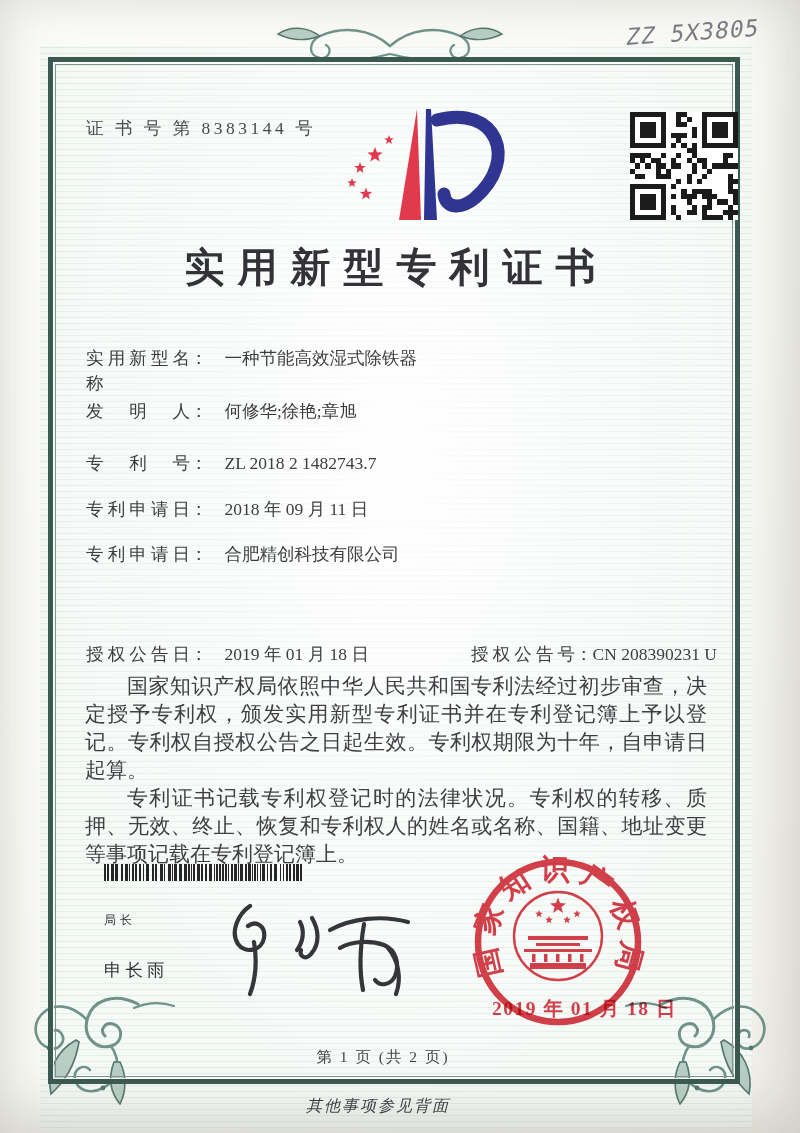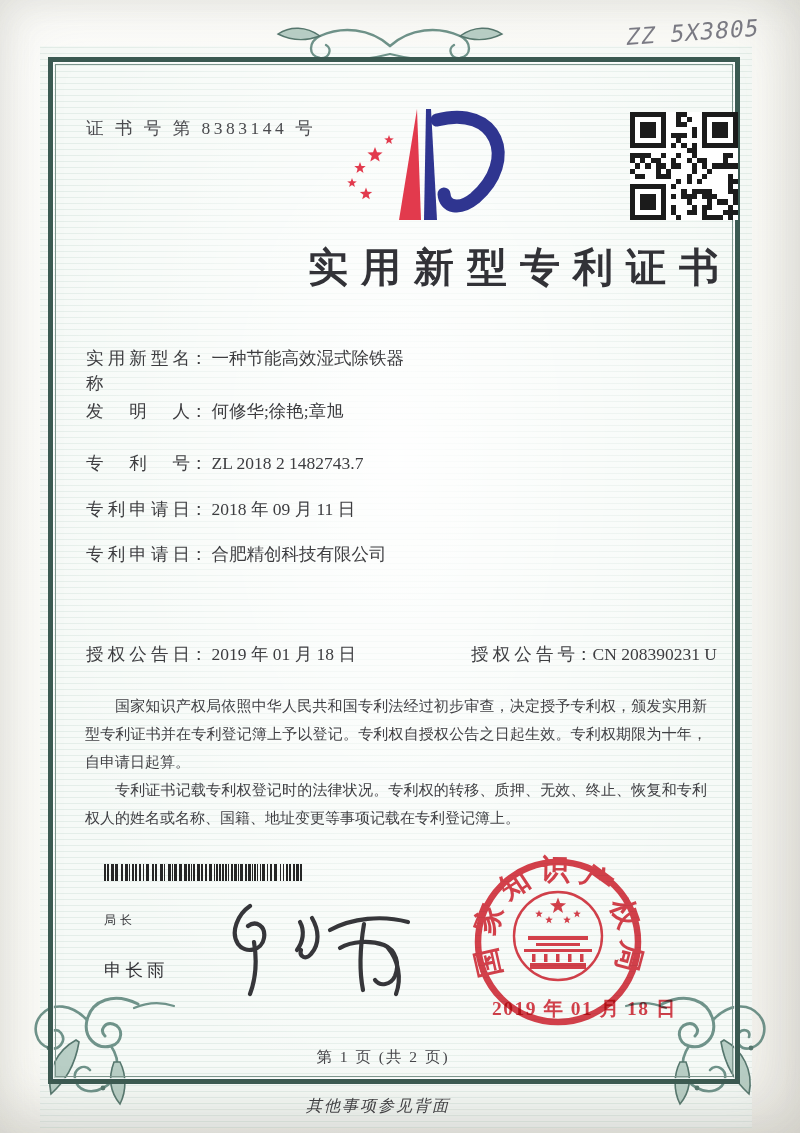--- a/index.html
+++ b/index.html
@@ -40,29 +40,29 @@
   .handwriting{
     position:absolute;left:626px;top:18px;width:170px;
     font-family:"DejaVu Sans Mono","Liberation Mono",monospace;
     font-size:23px;color:#7b7b85;letter-spacing:1px;
     transform:rotate(-4deg) skewX(-12deg);
   }
   .cert-no{position:absolute;left:86px;top:116px;font-size:17.5px;letter-spacing:3.5px;color:#4a4a4e;}
   .logo{position:absolute;left:333px;top:104px;}
   .qr{position:absolute;left:630px;top:112px;background:#fff;}
   .title{
-    position:absolute;left:48px;top:240px;width:684px;text-align:right;
+    position:absolute;left:48px;top:240px;width:684px;text-align:center;
     font-size:40px;font-weight:600;letter-spacing:13px;color:#323237;text-indent:13px;
   }
   .frow{position:absolute;left:86px;font-size:17.5px;line-height:1.45;}
   .flabel{display:inline-block;width:104px;text-align:justify;text-align-last:justify;vertical-align:top;}
   .fcolon{vertical-align:top;}
-  .fvalue{display:inline-block;max-width:505px;vertical-align:top;margin-left:4px;}
+  .fvalue{display:inline-block;max-width:505px;vertical-align:top;margin-left:17px;}
   .grant2{position:absolute;left:385px;top:0;white-space:nowrap;}
-  .paras{position:absolute;left:85px;top:672px;width:622px;font-size:15px;line-height:28px;text-align:justify;color:#3f3f43;margin-top:20px;}
+  .paras{position:absolute;left:85px;top:672px;width:622px;font-size:21px;line-height:28px;text-align:justify;color:#3f3f43;}
   .paras p{text-indent:2em;margin:0;}
   .barcode{position:absolute;left:104px;top:864px;}
   .signoff-title{position:absolute;left:104px;top:912px;font-size:12px;letter-spacing:4px;color:#343438;}
   .signoff-name{position:absolute;left:104px;top:958px;font-size:17.5px;letter-spacing:4px;color:#343438;}
   .signature{position:absolute;left:212px;top:896px;}
   .seal{position:absolute;left:466px;top:850px;mix-blend-mode:multiply;opacity:.92;}
   .seal text{font-family:"Liberation Serif","DejaVu Serif",serif;font-weight:bold;}
   .seal-date{
     position:absolute;left:492px;top:995px;font-size:19.5px;font-weight:bold;
     color:var(--seal-red);letter-spacing:1.5px;mix-blend-mode:multiply;opacity:.92;

